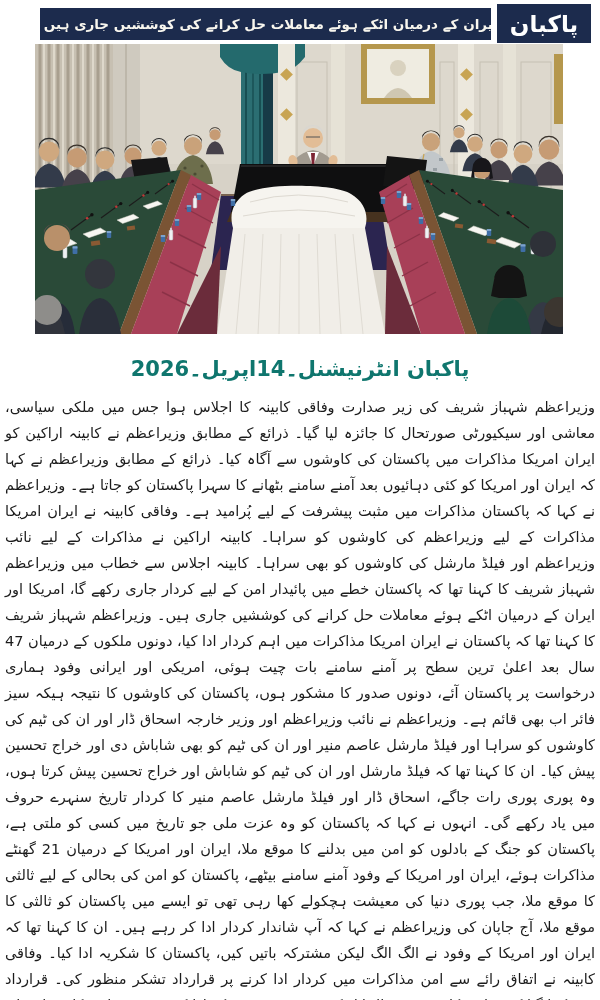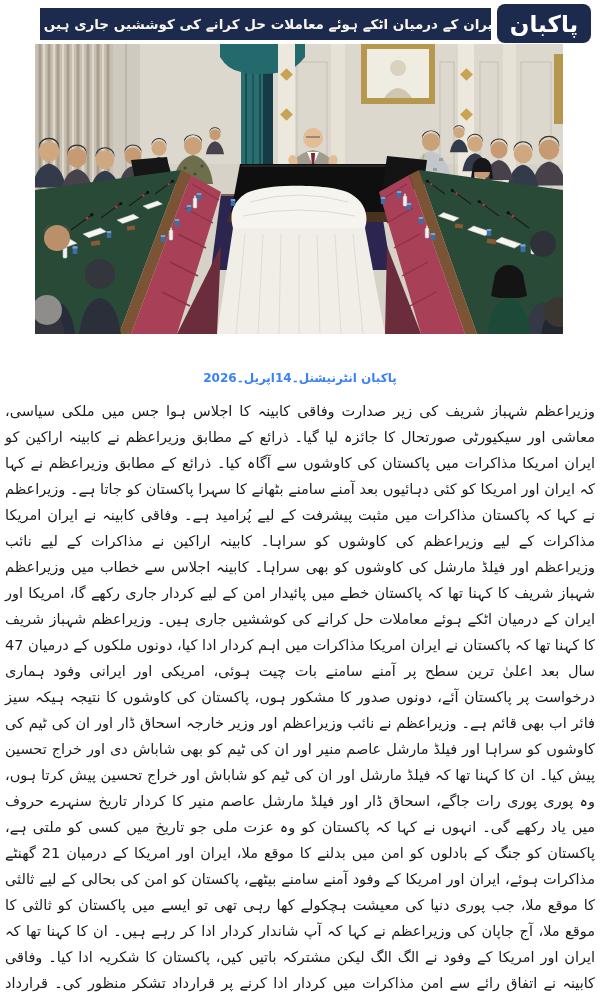--- a/index.html
+++ b/index.html
@@ -5,34 +5,34 @@
   html,body{margin:0;padding:0;background:#ffffff;}
   .page{
     position:relative;width:600px;height:1000px;overflow:hidden;background:#ffffff;
     font-family:"DejaVu Sans",sans-serif;margin:0 auto;direction:rtl;
   }
   
   .masthead{position:relative;height:44px;}
   .logo-box{
     position:absolute;top:4px;right:9px;width:94px;height:39px;background:#1c2b4d;
     color:#ffffff;display:flex;align-items:center;justify-content:center;
-    font-weight:bold;font-size:23px;direction:rtl;border-radius:8px;
+    font-weight:bold;font-size:23px;direction:rtl;
   }
   .headline-bar{
     position:absolute;top:8px;right:109px;left:40px;height:32px;background:#1c2b4d;
     color:#f8f6ee;display:flex;align-items:center;justify-content:center;
     font-size:13.5px;font-weight:bold;direction:rtl;white-space:nowrap;overflow:hidden;
   }
   
   .photo{margin:0;padding:0;width:528px;height:290px;margin-right:37px;display:block;}
   .photo svg{display:block;}
   
   .dateline{
-    margin-top:37px;text-align:center;color:#3b82f6;font-weight:bold;
-    font-size:12px;direction:rtl;
+    margin-top:23px;text-align:center;color:#0f766e;font-weight:bold;
+    font-size:21px;direction:rtl;
   }
   
   .article{
     margin:13px 5px 0 5px;direction:rtl;text-align:justify;
     font-size:14.5px;line-height:26px;color:#1b1b1b;
   }
   .article span{display:inline;}
 </style>
 </head>
 <body>

